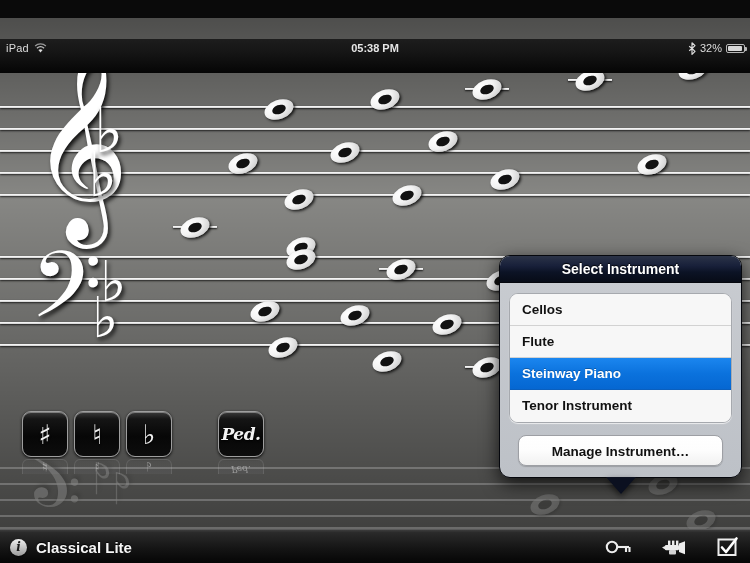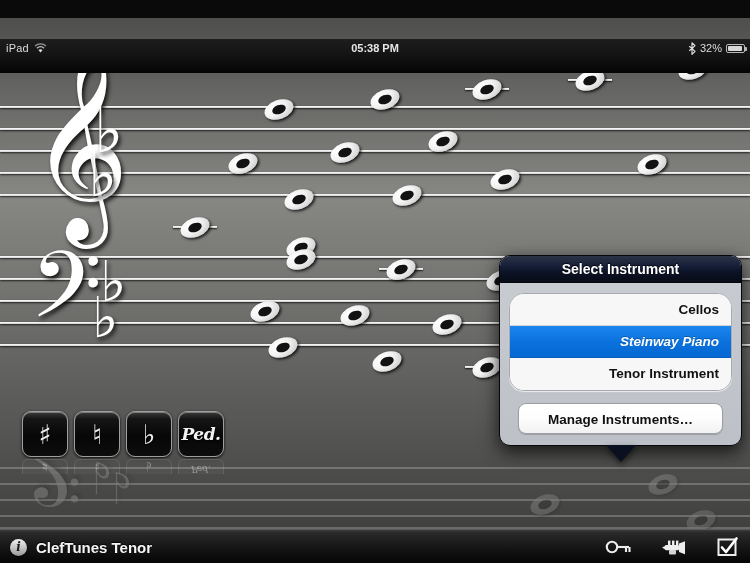--- a/index.html
+++ b/index.html
@@ -48,21 +48,21 @@
   .clef { position:absolute; color:#fff; font-family:"DejaVu Sans", sans-serif; line-height:1;
           text-shadow:2px 3px 4px rgba(0,0,0,.85); }
   .acc { position:absolute; color:#fff; font-family:"DejaVu Sans", sans-serif; line-height:1;
          text-shadow:2px 3px 4px rgba(0,0,0,.85); }
   #reflection { position:absolute; left:0; bottom:0; width:750px; height:70px; overflow:hidden; opacity:.30; }
   .rl { position:absolute; left:0; width:750px; height:2px; background:#cfcfcf; }
 
   
   #accbar { position:absolute; left:22px; top:393px; display:flex; align-items:flex-start; gap:0; }
   .accbtn-wrap { position:relative; margin-right:6px; }
-  .accbtn-wrap.gap { }
+  .accbtn-wrap.gap { margin-left:40px; }
   .accbtn {
     width:46px; height:46px; border-radius:9px;
     background:linear-gradient(to bottom,#3a3a3a 0%,#151515 16%,#070707 55%,#0d0d0d 100%);
     border:1px solid #9e9e9e; box-shadow:0 1px 3px rgba(0,0,0,.9), inset 0 1px 0 rgba(255,255,255,.35);
     display:flex; align-items:center; justify-content:center;
     color:#f2f2f2; font-family:"DejaVu Sans", sans-serif; font-size:27px; line-height:1;
     text-shadow:0 1px 2px rgba(0,0,0,.9);
   }
   .accbtn.ped { font-family:"DejaVu Serif", serif; font-size:17px; font-style:italic; font-weight:bold; letter-spacing:-.5px; }
   .accrefl {
@@ -103,34 +103,32 @@
     padding:0 0 11px 0;
   }
   #pop-title {
     height:27px; line-height:27px; text-align:center; color:#fff;
     font-size:14px; font-weight:bold; text-shadow:0 -1px 1px rgba(0,0,0,.85);
     background:linear-gradient(to bottom,#2b3347 0%,#18203a 38%,#0c1325 62%,#070b16 100%);
     border-bottom:1px solid #05070d;
   }
   #pop-inner { padding:10px 9px 0 9px; }
   #pop-list {
-    background:#f7f7f7; border:1px solid #a6a9ae; border-radius:15px; overflow:hidden;
+    background:#f7f7f7; border:1px solid #a6a9ae; border-radius:9px; overflow:hidden;
     box-shadow:0 1px 1px rgba(255,255,255,.7);
-    text-align:right;
   }
   .pop-row {
     height:32px; line-height:32px; padding:0 12px; font-size:13.5px; font-weight:bold;
     color:#111; border-bottom:1px solid #d2d2d2; background:#f7f7f7;
   }
   .pop-row:last-child { border-bottom:none; }
   .pop-row.selected {
     background:linear-gradient(to bottom,#1b86ef 0%,#0b72dd 50%,#0567d2 100%);
     color:#fff; text-shadow:0 -1px 0 rgba(0,0,0,.25);
     border-bottom:1px solid #0a5fbe;
-    font-style:italic;
   }
   #pop-manage {
     margin:12px 9px 0 9px; height:31px; line-height:31px; text-align:center;
     font-size:13.5px; font-weight:bold; color:#111;
     background:linear-gradient(to bottom,#ffffff 0%,#fdfdfd 50%,#f1f1f1 100%);
     border:1px solid #9d9fa4; border-radius:8px;
     box-shadow:inset 0 1px 0 #fff, 0 1px 1px rgba(0,0,0,.18);
   }
   #pop-arrow {
     position:absolute; left:50%; margin-left:-15px; bottom:-16px;
@@ -359,33 +357,34 @@
         </div>
     </div>
   </div>
 
   <div id="popover">
     <div id="pop-body">
       <div id="pop-title">Select Instrument</div>
       <div id="pop-inner">
         <div id="pop-list">
           <div class="pop-row">Cellos</div>
+          <div class="pop-row">Flute</div>
           <div class="pop-row selected">Steinway Piano</div>
           <div class="pop-row">Tenor Instrument</div>
         </div>
-        <div id="pop-manage">Manage Instruments…</div>
+        <div id="pop-manage">Manage Instrument…</div>
       </div>
     </div>
     <div id="pop-arrow"></div>
   </div>
 
   <div id="toolbar">
     <div id="tb-left">
       <span class="info-icon">i</span>
-      <span id="tb-title">ClefTunes Tenor</span>
+      <span id="tb-title">Classical Lite</span>
     </div>
     <div id="tb-right">
       <span class="tbicon">
         <svg width="30" height="26" viewBox="0 0 30 26">
           <circle cx="8" cy="13" r="5.2" fill="none" stroke="#ededed" stroke-width="2.1"></circle>
           <path d="M13 13 H25" stroke="#ededed" stroke-width="2.1"></path>
           <path d="M22 13 V18 M25.5 13 V18" stroke="#ededed" stroke-width="2.1"></path>
         </svg>
       </span>
       <span class="tbicon">

